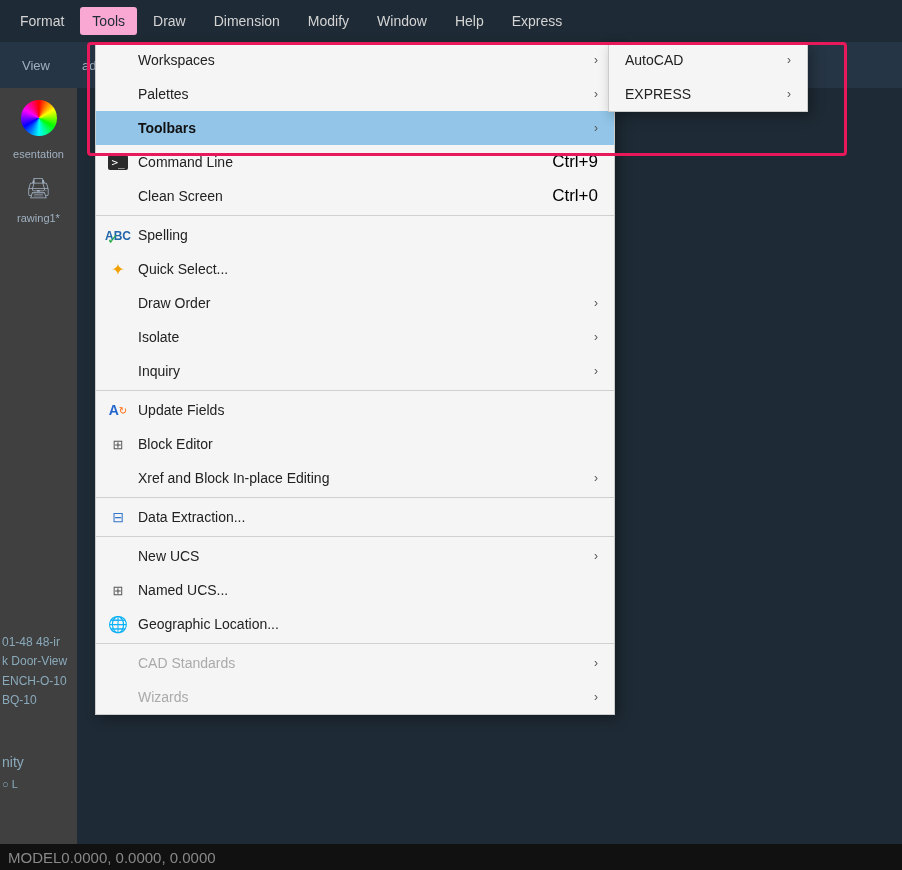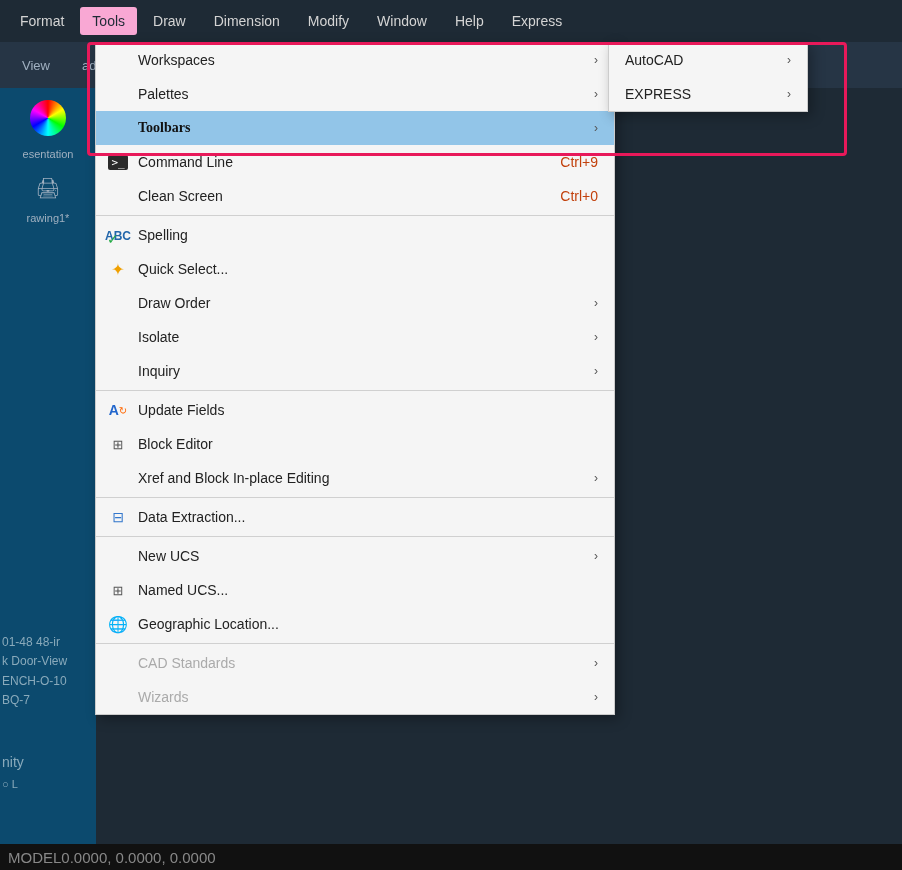--- a/index.html
+++ b/index.html
@@ -70,23 +70,23 @@
       background: #1a7fd4;
       color: #fff;
       border-radius: 3px;
     }
 
     
     .left-area {
       position: absolute;
       top: 88px;
       left: 0;
-      width: 96px;
+      width: 77px;
       bottom: 0;
-      background: #0c4a6e;
+      background: #404040;
     }
 
     
     .color-wheel {
       width: 36px;
       height: 36px;
       border-radius: 50%;
       background: conic-gradient(red, yellow, lime, cyan, blue, magenta, red);
       margin: 12px auto;
     }
@@ -142,22 +142,22 @@
       justify-content: center;
       flex-shrink: 0;
     }
 
     .dropdown-item .item-label {
       flex: 1;
       font-size: 14px;
     }
 
     .dropdown-item .item-shortcut {
-      color: #c2410c;
-      font-size: 14px;
+      color: #000000;
+      font-size: 17px;
       margin-left: auto;
     }
 
     .dropdown-item .item-arrow {
       color: #555;
       font-size: 12px;
       margin-left: 8px;
     }
 
     .dropdown-divider {
@@ -264,21 +264,21 @@
   <div style="display:flex; align-items:center; justify-content:center; gap:4px; margin-top:16px;">
     <div style="font-size:20px; color:#a0b0c0;">🖨</div>
   </div>
 
   <div style="color:#a0b0c0; font-size:11px; margin-top:12px; text-align:center;">rawing1*</div>
 
   <div style="position:absolute; bottom:160px; left:2px; color:#8aaabb; font-size:12px; line-height:1.6;">
     <div>01-48 48-ir</div>
     <div>k Door-View</div>
     <div>ENCH-O-10</div>
-    <div>BQ-7</div>
+    <div>BQ-10</div>
   </div>
 
   <div style="position:absolute; bottom:100px; left:2px; color:#8aaabb; font-size:14px;">nity</div>
   <div style="position:absolute; bottom:80px; left:2px; color:#8aaabb; font-size:11px;">○ L</div>
 </div>
 
 <div class="tools-dropdown">
 
   <div class="dropdown-item">
     <div class="item-icon"></div>
@@ -287,21 +287,21 @@
   </div>
 
   <div class="dropdown-item">
     <div class="item-icon"></div>
     <span class="item-label">Palettes</span>
     <span class="item-arrow">›</span>
   </div>
 
   <div class="dropdown-item highlighted">
     <div class="item-icon"></div>
-    <span class="item-label" style="font-weight:600;font-family:Liberation Serif, serif;">Toolbars</span>
+    <span class="item-label" style="font-weight:600;">Toolbars</span>
     <span class="item-arrow">›</span>
   </div>
 
   <div class="dropdown-item">
     <div class="item-icon">
       <span class="icon-cmd">&gt;_</span>
     </div>
     <span class="item-label">Command Line</span>
     <span class="item-shortcut">Ctrl+9</span>
   </div>

